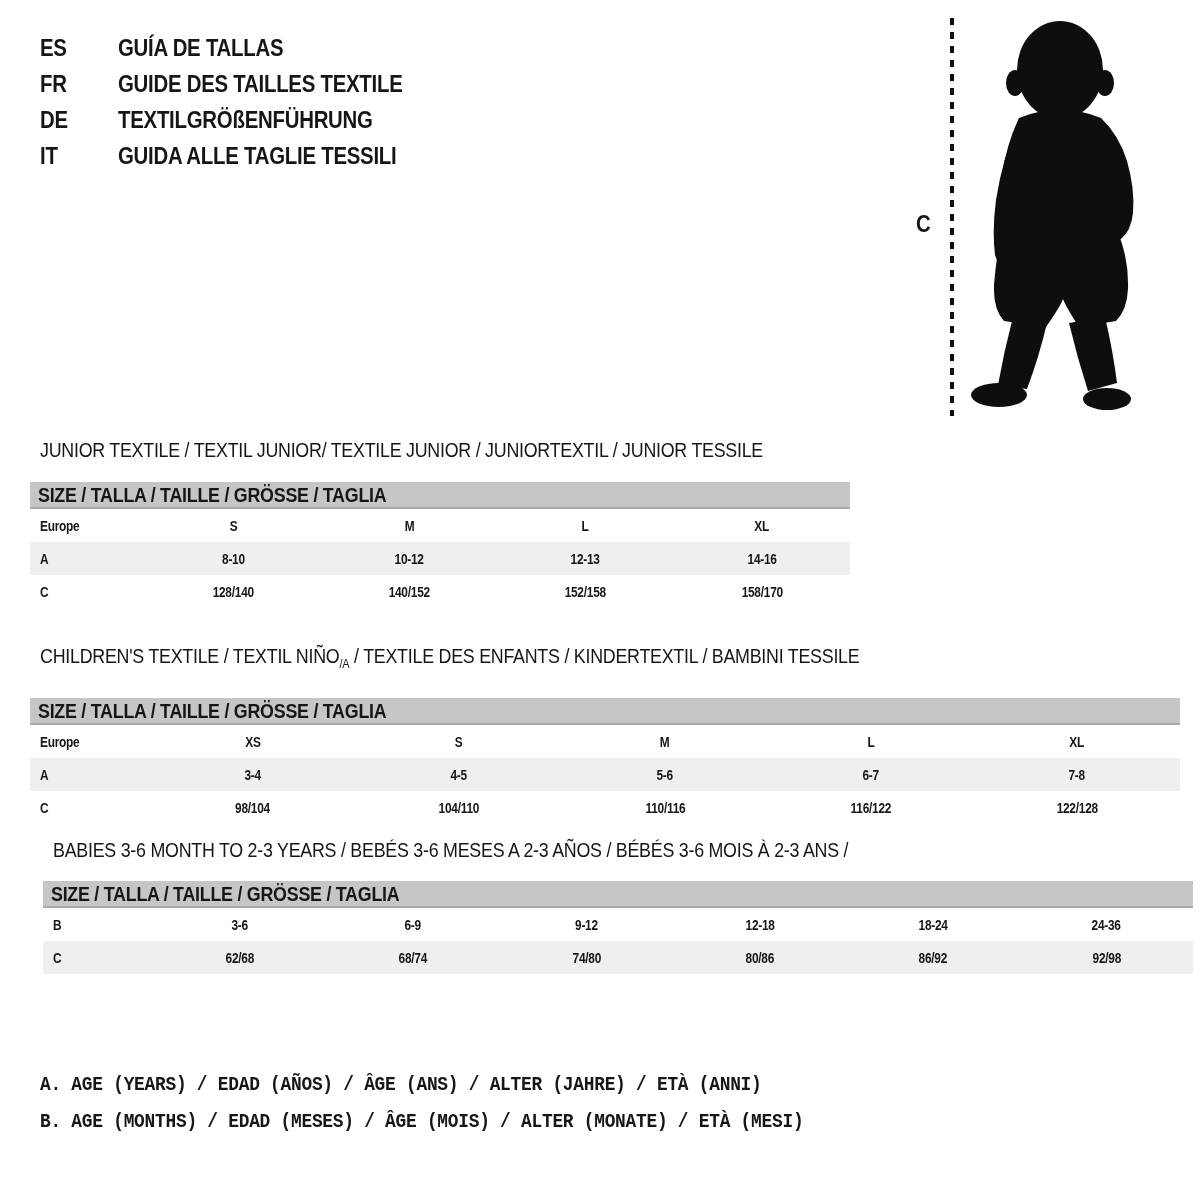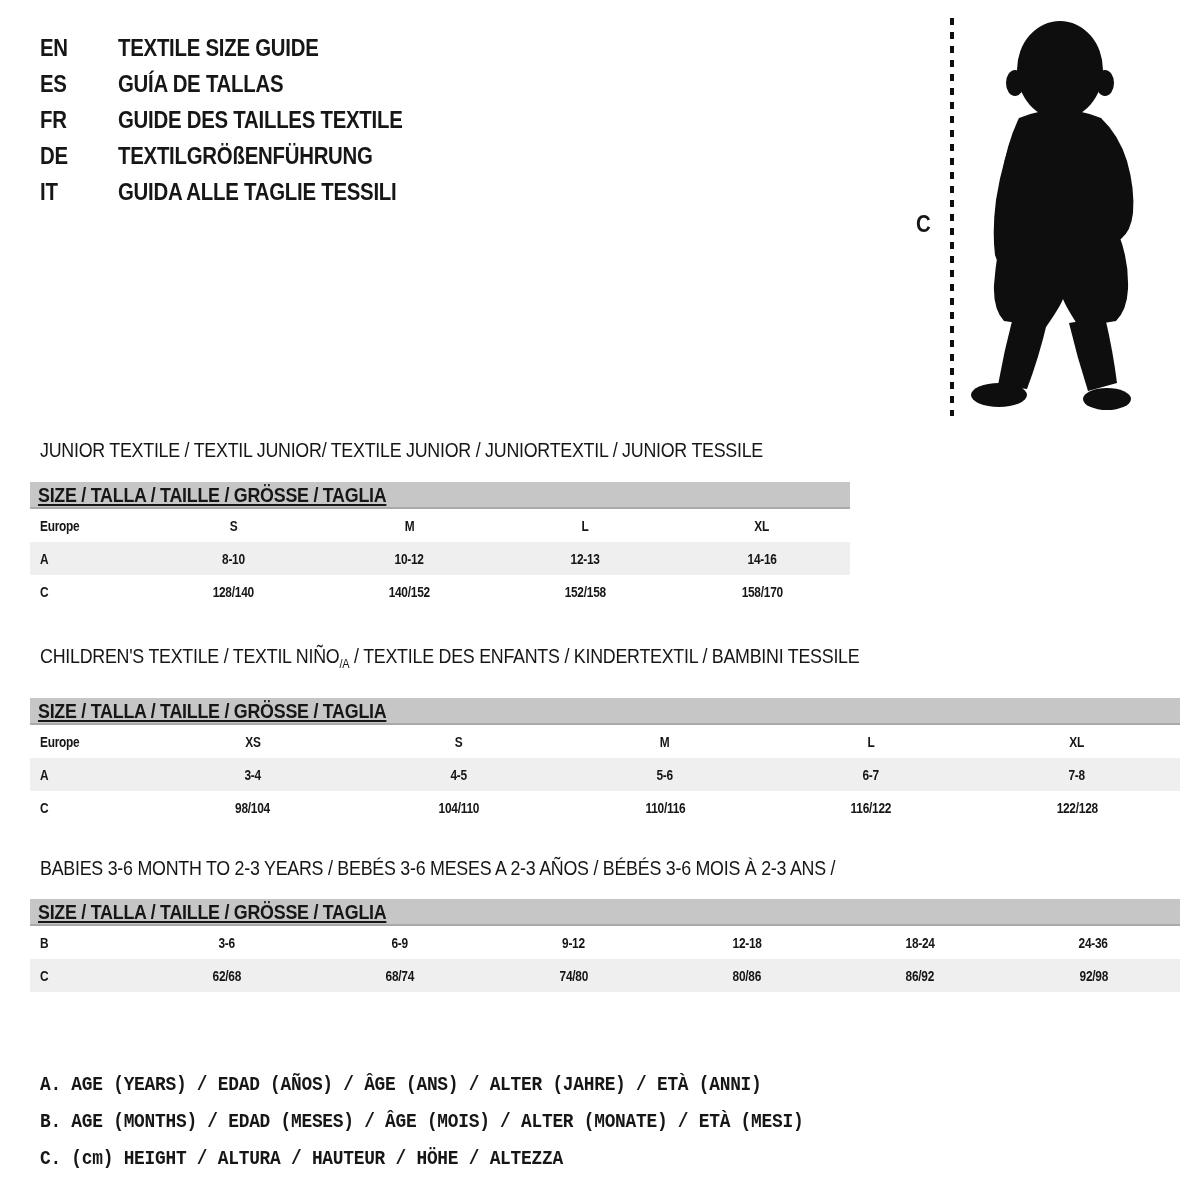--- a/index.html
+++ b/index.html
@@ -50,27 +50,27 @@
     position: absolute; left: 50px; top: 18px;
     width: 4px; height: 398px;
     background: repeating-linear-gradient(to bottom, var(--sil) 0 7px, transparent 7px 14px);
   }
   #figure svg { position: absolute; left: 65px; top: 15px; }
 
   
   .section { position: absolute; left: 30px; }
   #section-0 { top: 438px; width: 820px; }
   #section-1 { top: 644px; width: 1150px; }
-  #section-2 { top: 850px; width: 1150px; }
+  #section-2 { top: 832px; width: 1150px; margin-left: 13px; }
 
   .sec-title { font-size: 21px; font-weight: 400; line-height: 24px; margin-left: 10px; }
   #section-2 .sec-title { line-height: 36px; }
   .subtxt { font-size: 13px; vertical-align: -5px; }
 
-  .size-table { margin-top: 20px; text-decoration: underline; }
+  .size-table { margin-top: 20px; }
   #section-1 .size-table { margin-top: 22px; }
   #section-2 .size-table { margin-top: 13px; }
 
   .size-bar {
     height: 27px;
     background: var(--bar);
     border-bottom: 2px solid var(--bar-edge);
     display: flex; align-items: center;
     padding-left: 8px; box-sizing: border-box;
     font-size: 21px; font-weight: 700;
@@ -91,24 +91,20 @@
   
   #legend { position: absolute; left: 40px; top: 1066px; }
   .legend-line { font-size: 21px; font-weight: 700; line-height: 37px; font-family: Liberation Mono, monospace; }
 </style>
 </head>
 <body>
 
 <div class="page">
 
   <div id="languages">
-      <div class="lang-row">
-        <span class="lang-code"><span class="sq">EN</span></span>
-        <span class="lang-text"><span class="sq">TEXTILE SIZE GUIDE</span></span>
-      </div>
       <div class="lang-row">
         <span class="lang-code"><span class="sq">ES</span></span>
         <span class="lang-text"><span class="sq">GUÍA DE TALLAS</span></span>
       </div>
       <div class="lang-row">
         <span class="lang-code"><span class="sq">FR</span></span>
         <span class="lang-text"><span class="sq">GUIDE DES TAILLES TEXTILE</span></span>
       </div>
       <div class="lang-row">
         <span class="lang-code"><span class="sq">DE</span></span>
@@ -234,16 +230,15 @@
           <div class="t-cell"><span class="sq c">80/86</span></div>
           <div class="t-cell"><span class="sq c">86/92</span></div>
           <div class="t-cell"><span class="sq c">92/98</span></div>
         </div>
       </div>
   </div>
 
   <div id="legend">
       <div class="legend-line"><span class="sq">A. AGE (YEARS) / EDAD (AÑOS) / ÂGE (ANS) / ALTER (JAHRE) / ETÀ (ANNI)</span></div>
       <div class="legend-line"><span class="sq">B. AGE (MONTHS) / EDAD (MESES) / ÂGE (MOIS) / ALTER (MONATE) / ETÀ (MESI)</span></div>
-      <div class="legend-line"><span class="sq">C. (cm) HEIGHT / ALTURA / HAUTEUR / HÖHE / ALTEZZA</span></div>
     </div>
 
 </div>
 
 </body></html>

